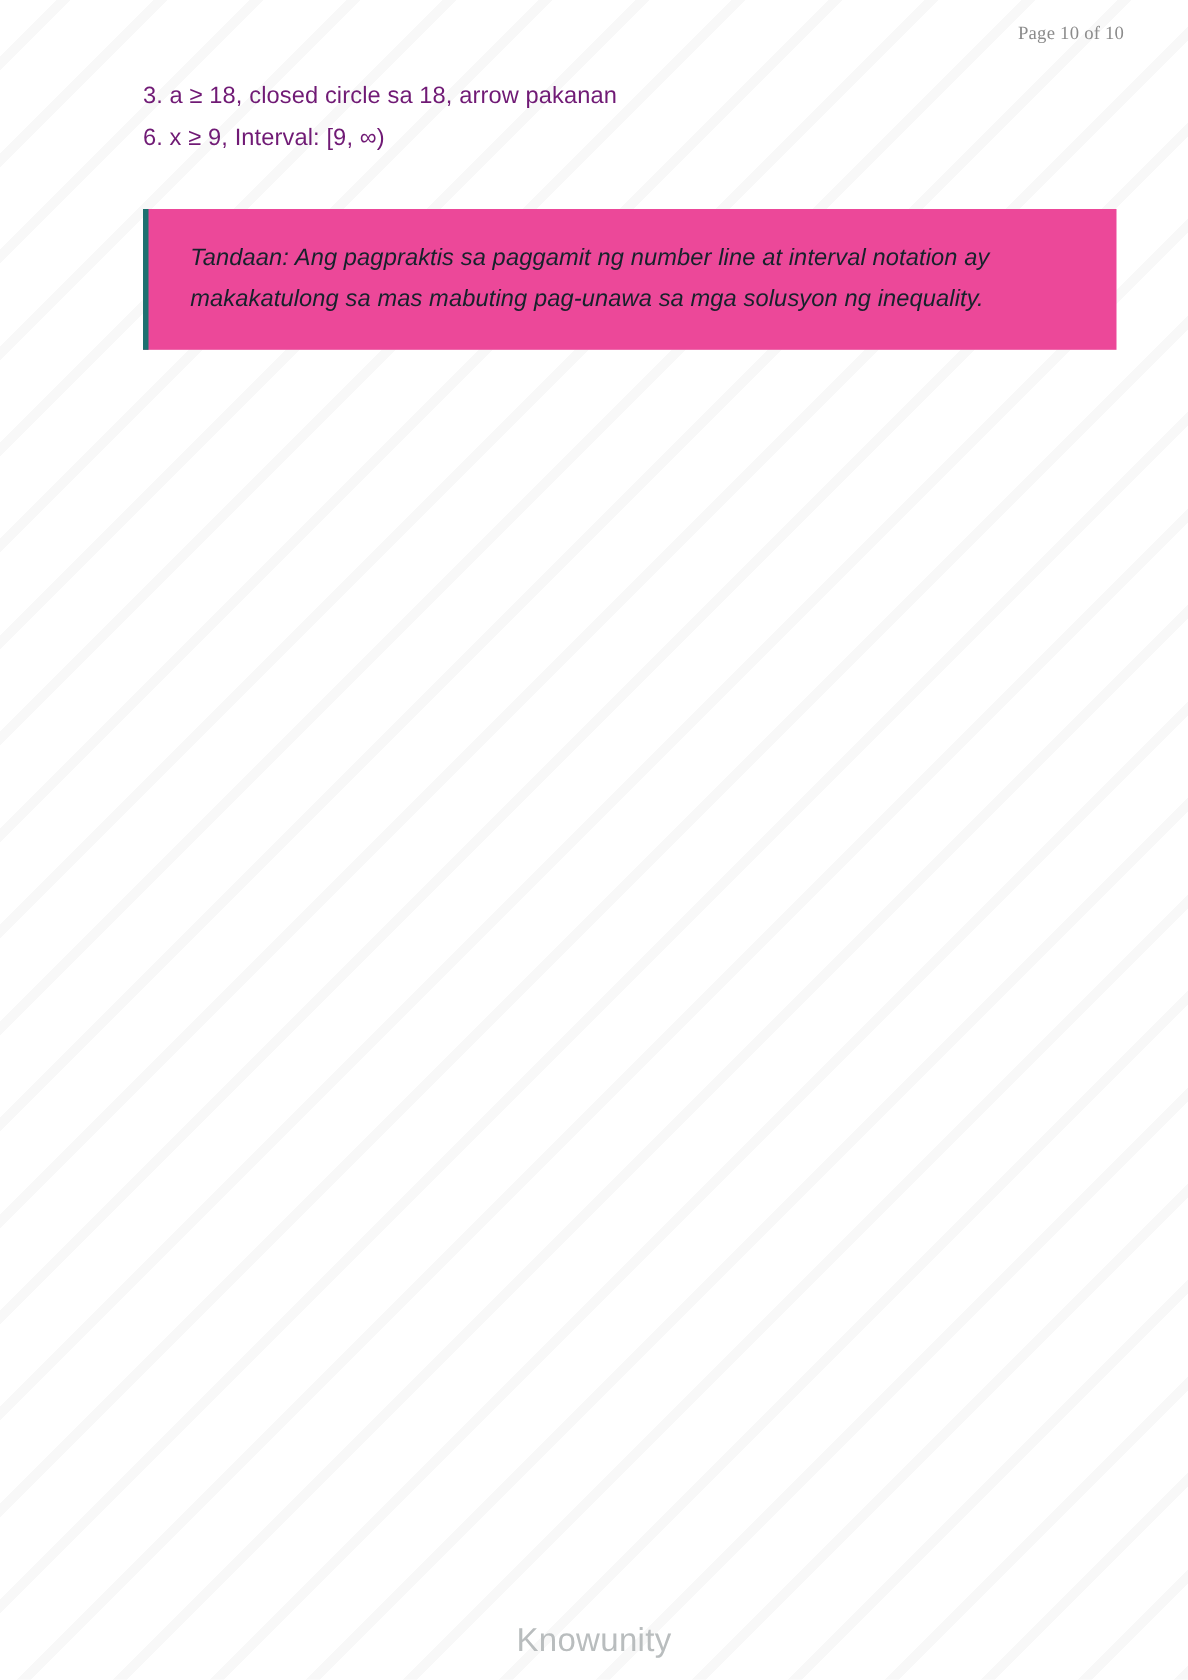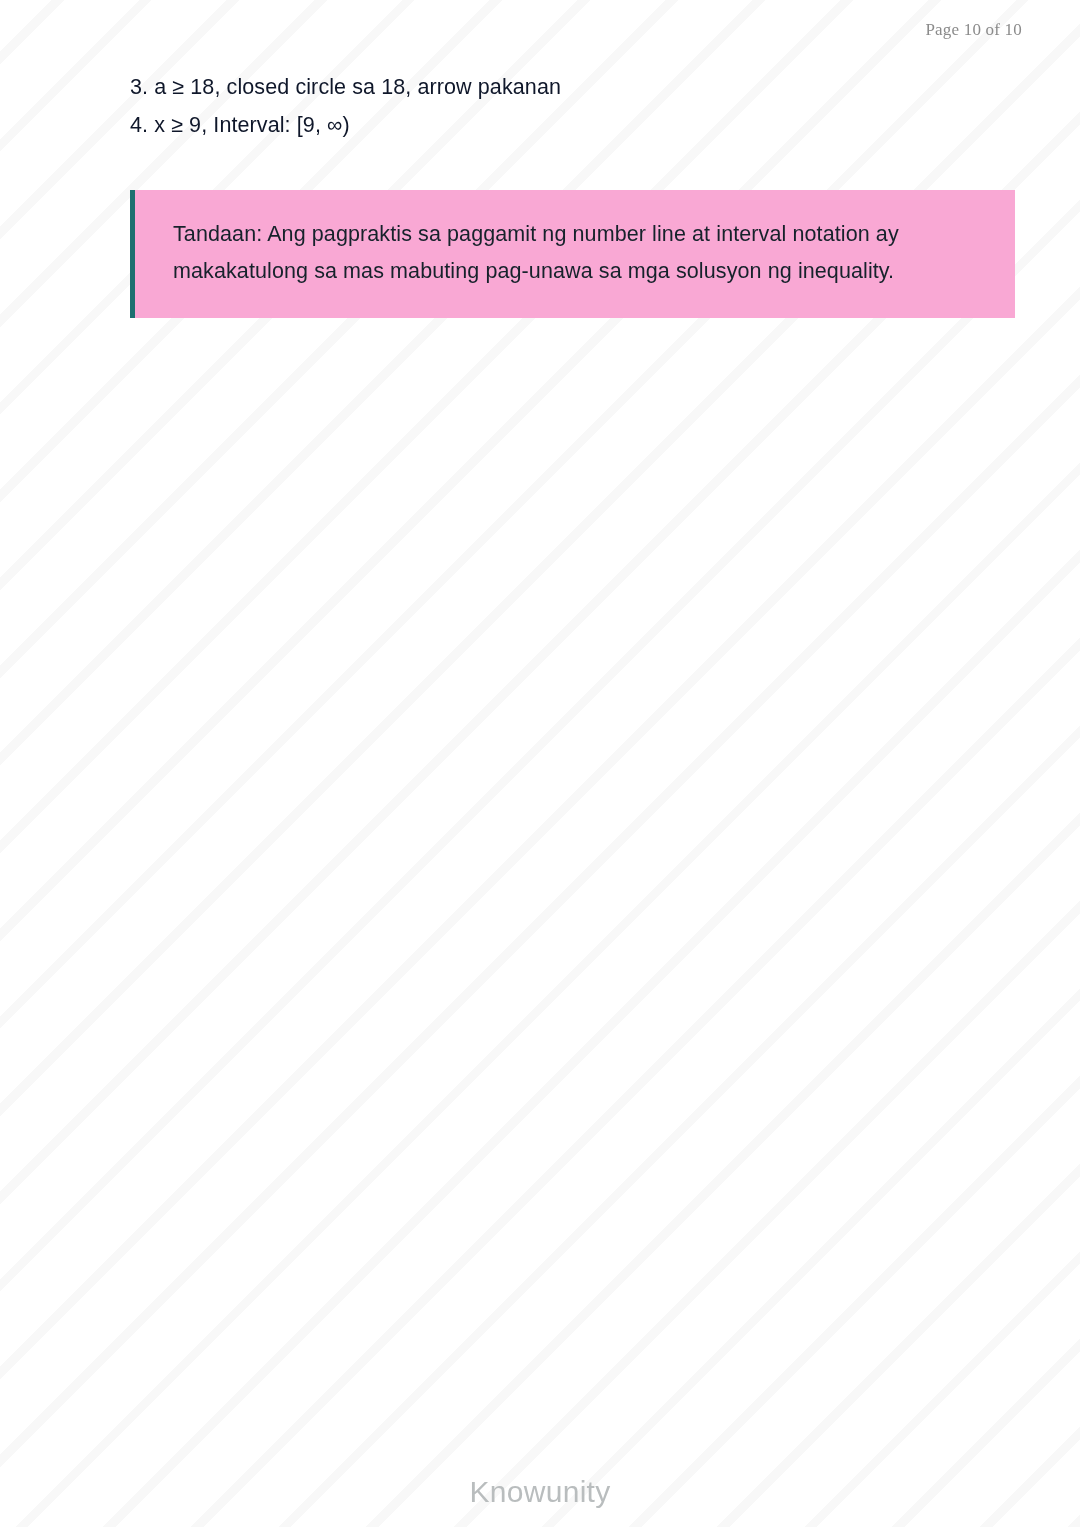--- a/index.html
+++ b/index.html
@@ -52,32 +52,33 @@
   .content {
     position: absolute;
     top: 68px;
     left: 130px;
     width: 900px;
   }
 
   .answer-line {
     font-size: 21.5px;
     line-height: 38px;
-    color: #0f172a;
+    color: #701a75;
     letter-spacing: 0.1px;
     white-space: nowrap;
   }
 
   .note-box {
     margin-top: 46px;
     width: 885px;
     box-sizing: border-box;
-    background: #f9a8d4;
+    background: #ec4899;
     border-left: 5px solid #1d7070;
     padding: 26px 30px 28px 38px;
+    font-style: italic;
   }
 
   .note-text {
     font-size: 21.5px;
     line-height: 37px;
     color: #16222b;
     letter-spacing: 0.1px;
   }
 
   .footer-brand {
@@ -97,21 +98,21 @@
 <div class="page-stripes"></div>
 
 <div class="page">
 
   <div class="page-number">Page 10 of 10</div>
 
   <div class="content">
 
     <div class="answer-line">3. a ≥ 18, closed circle sa 18, arrow pakanan</div>
 
-    <div class="answer-line">4. x ≥ 9, Interval: [9, ∞)</div>
+    <div class="answer-line">6. x ≥ 9, Interval: [9, ∞)</div>
 
     <div class="note-box">
       <div class="note-text">Tandaan: Ang pagpraktis sa paggamit ng number line at interval notation ay makakatulong sa mas mabuting pag-unawa sa mga solusyon ng inequality.</div>
     </div>
 
   </div>
 
   <div class="footer-brand">Knowunity</div>
 
 </div>

